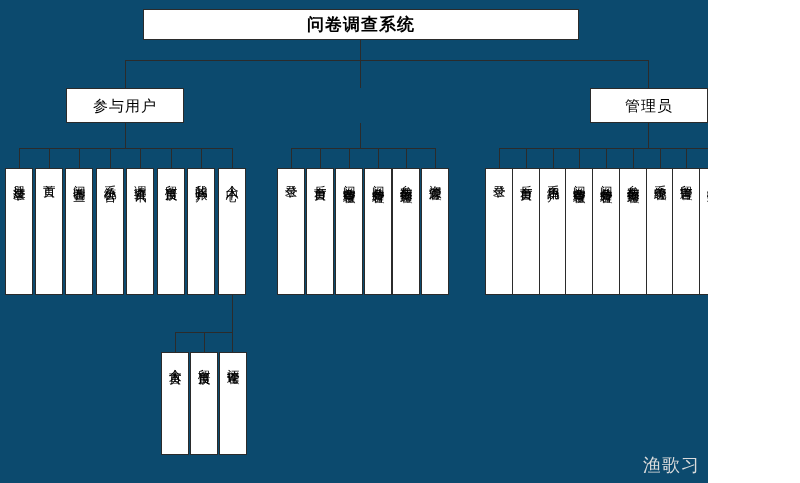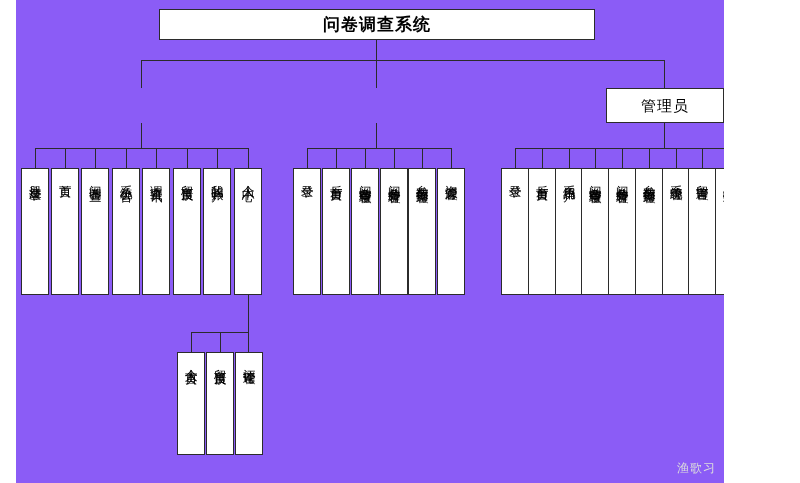--- a/index.html
+++ b/index.html
@@ -4,24 +4,23 @@
 <style>
   html, body {
     margin: 0;
     padding: 0;
     background: #ffffff;
   }
   #canvas {
     position: relative;
     width: 708px;
     height: 483px;
-    background: #8b5cf6;
+    background: #0c4a6e;
     overflow: hidden;
     font-family: "Liberation Sans", "DejaVu Sans", sans-serif;
-    margin-left: 16px;
   }
 
   
   .node {
     position: absolute;
     box-sizing: border-box;
     background: #ffffff;
     border: 1px solid #3a3a3a;
     display: flex;
     align-items: center;
@@ -66,21 +65,21 @@
     background: #2b2b2b;
   }
   .conn.v { width: 1px; }
   .conn.h { height: 1px; }
 
   
   #watermark {
     position: absolute;
     right: 8px;
     bottom: 6px;
-    font-size: 12px;
+    font-size: 18px;
     color: #dcdcdc;
     letter-spacing: 1px;
     user-select: none;
   }
 </style>
 </head>
 <body>
 
 <div id="canvas">
 
@@ -89,20 +88,23 @@
   </div>
 
   <div class="conn v" style="left:360px; top:40px; width:1px; height:20px;"></div>
 
   <div class="conn h" style="left:125px; top:60px; width:524px; height:1px;"></div>
 
   <div class="conn v" style="left:125px; top:60px; width:1px; height:28px;"></div>
   <div class="conn v" style="left:360px; top:60px; width:1px; height:28px;"></div>
   <div class="conn v" style="left:648px; top:60px; width:1px; height:28px;"></div>
 
+  <div class="node level2" style="left:66px; top:88px; width:118px; height:35px;">
+    <span>参与用户</span>
+  </div>
   <div class="node level2" style="left:590px; top:88px; width:118px; height:35px;">
     <span>管理员</span>
   </div>
 
   <div class="conn v" style="left:125px; top:123px; width:1px; height:25px;"></div>
 
   <div class="conn h" style="left:19px; top:148px; width:213px; height:1px;"></div>
 
   <div class="conn v" style="left:19px;  top:148px; width:1px; height:20px;"></div>
   <div class="conn v" style="left:49px;  top:148px; width:1px; height:20px;"></div>

